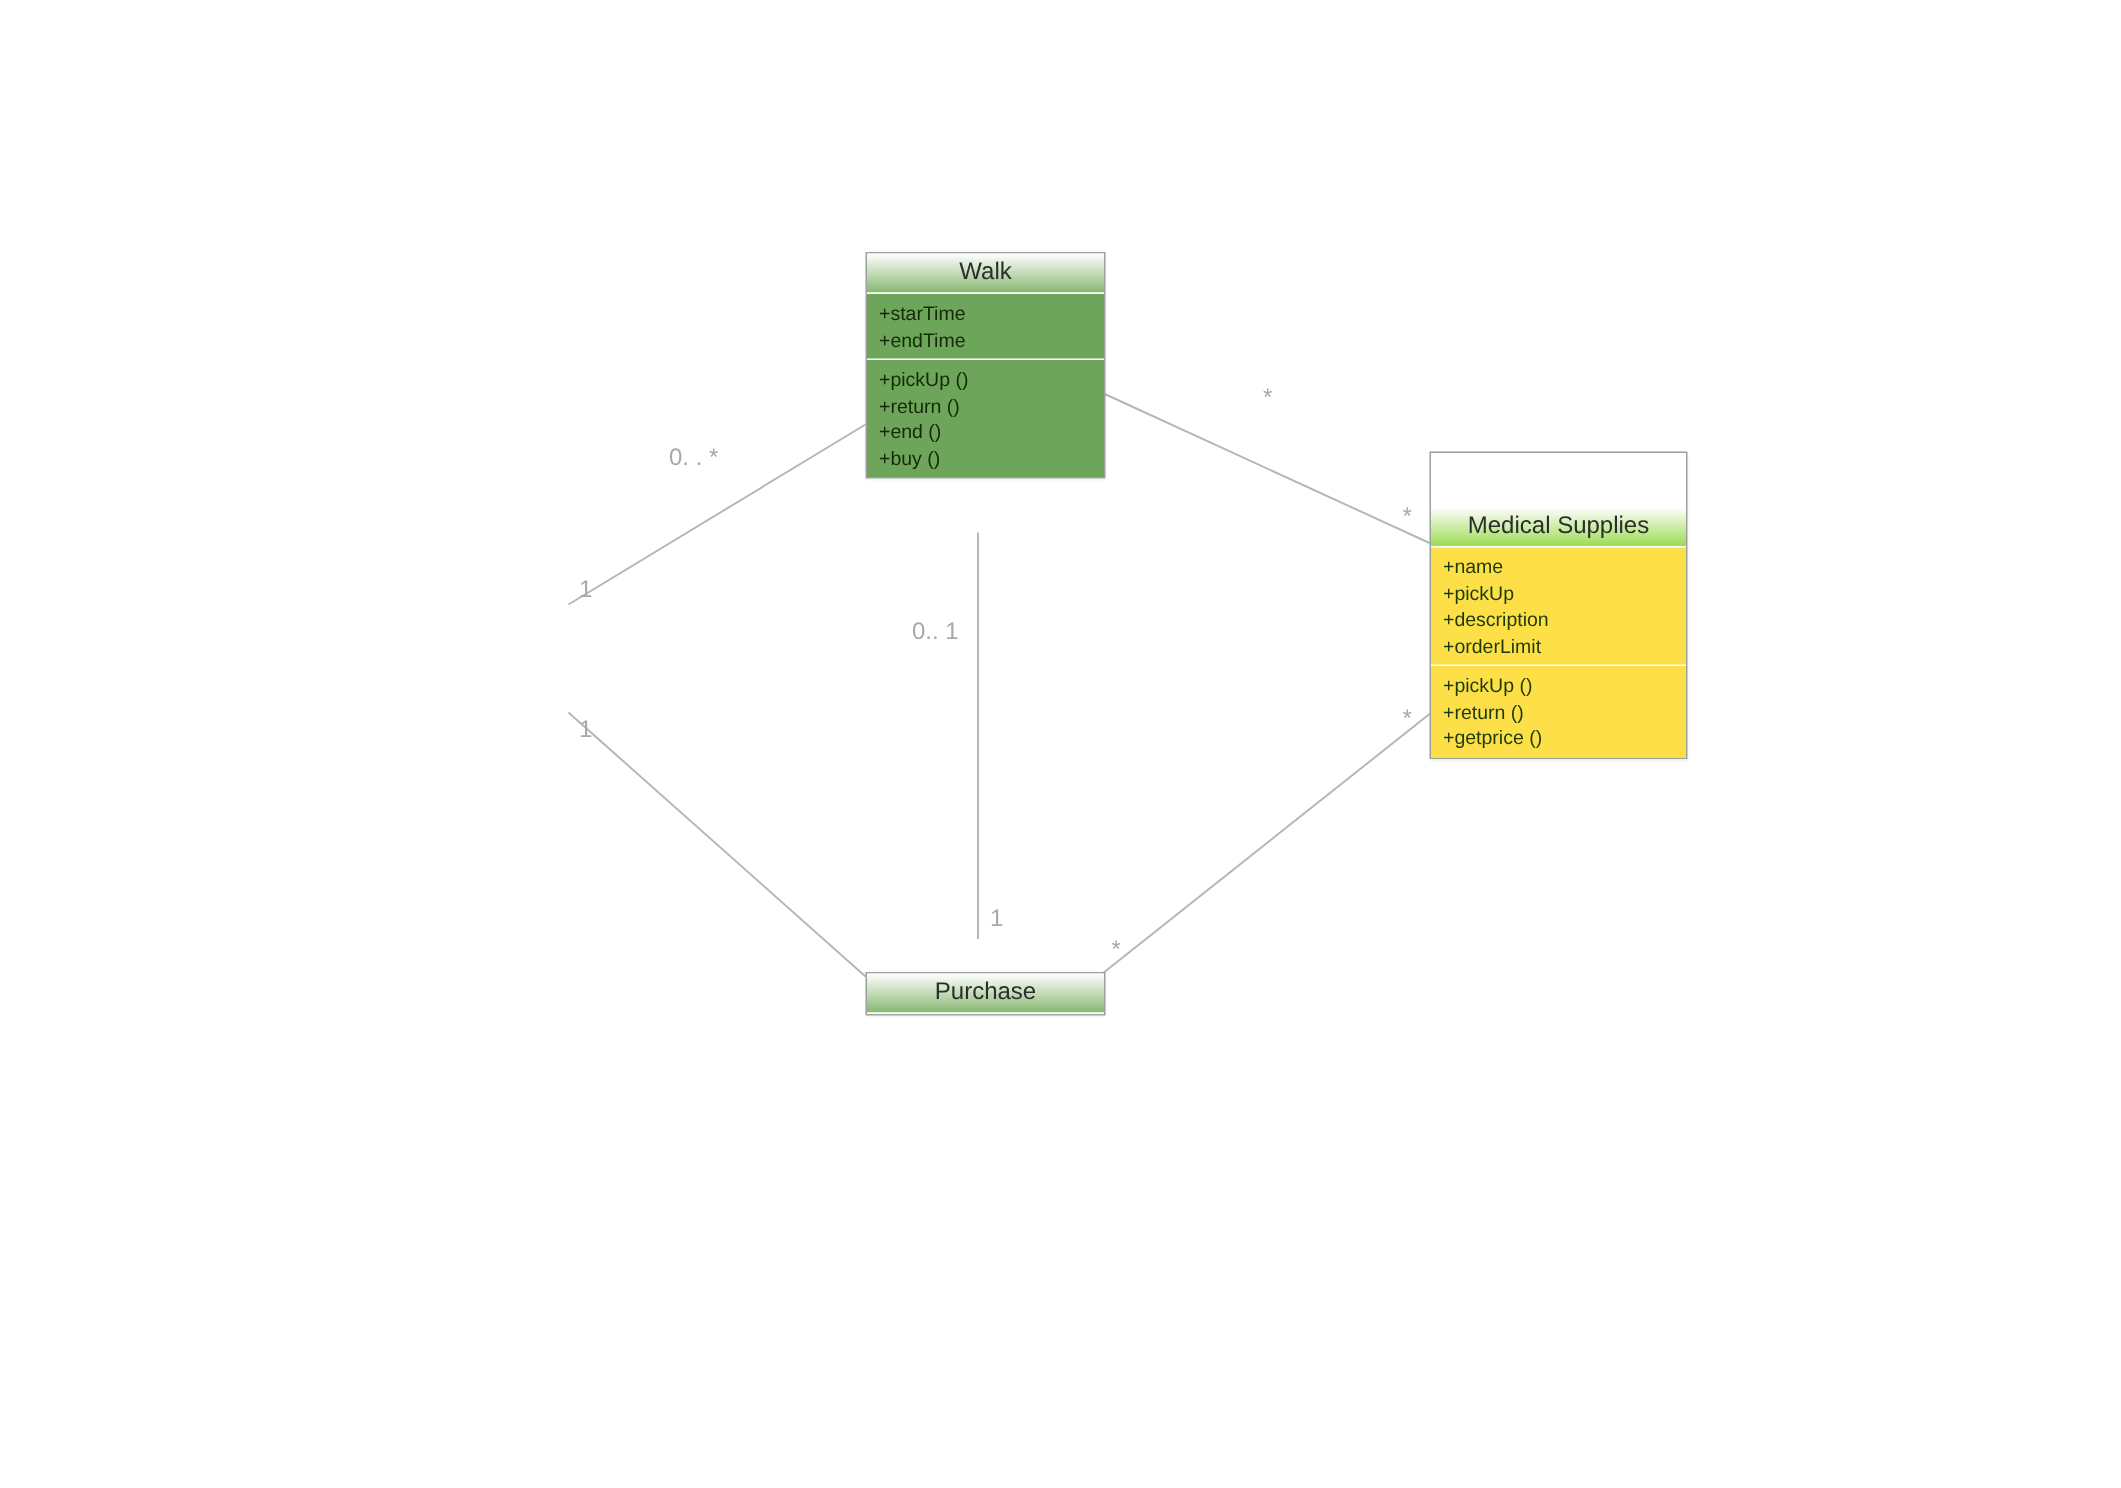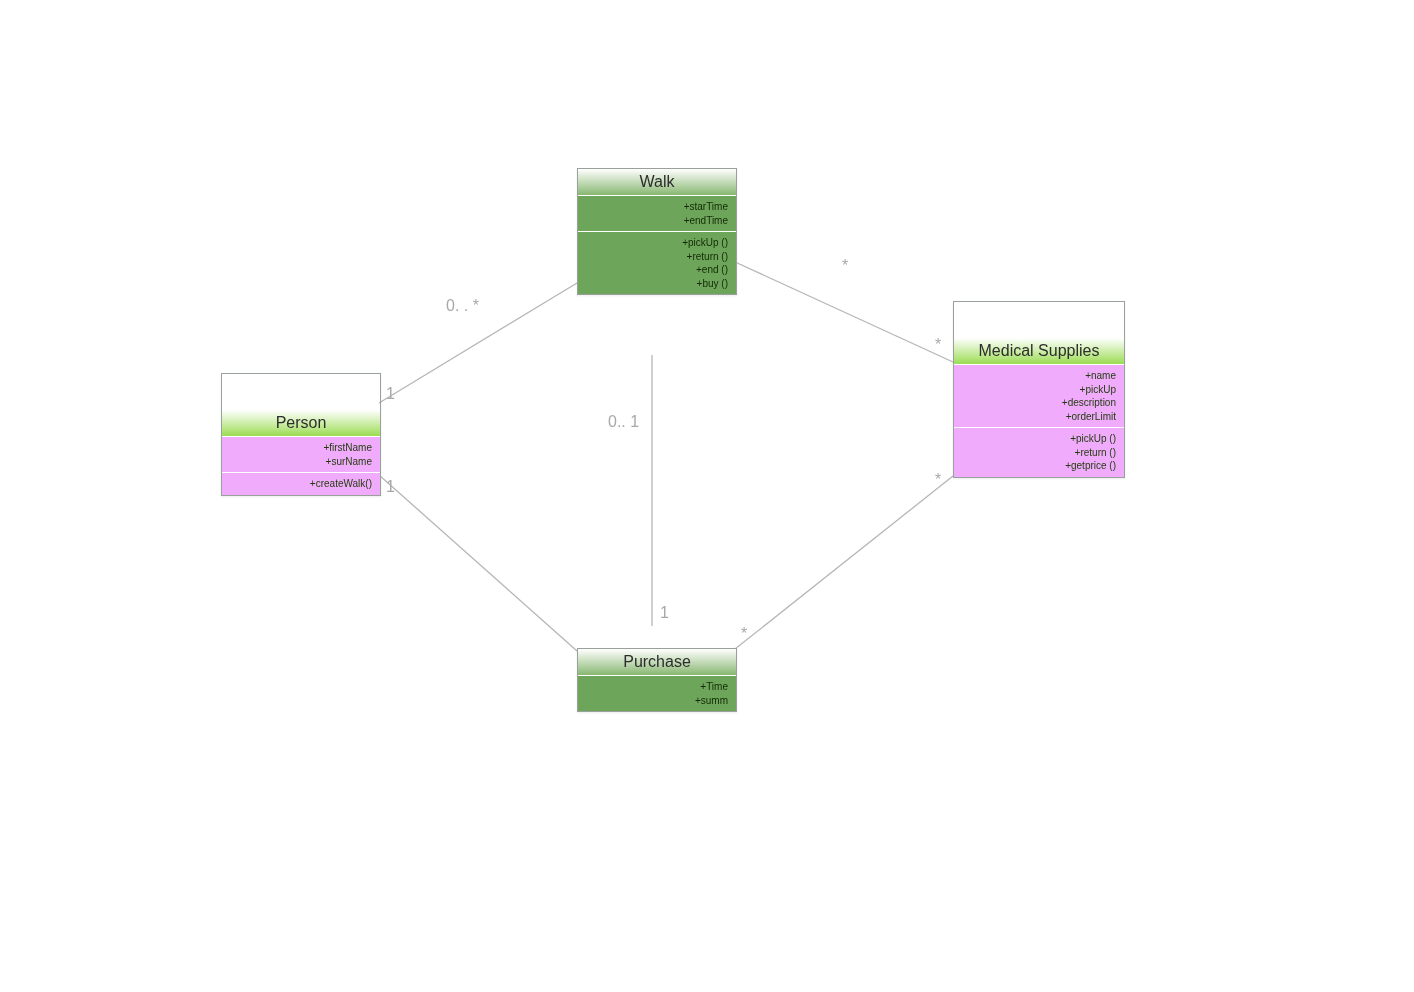--- a/index.html
+++ b/index.html
@@ -24,33 +24,32 @@
   .uml-header {
     text-align: center;
     font-size: 16px;
     padding: 4px 6px;
     border-bottom: 1px solid #ffffff;
     color: #2d2d2d;
   }
   .uml-section {
     border-bottom: 1px solid #ffffff;
     padding: 4px 8px;
-    font-size: 10px;
+    font-size: 13px;
     color: #1e3a12;
     line-height: 1.35;
-    text-align: right;
   }
   .uml-section:last-child { border-bottom: none; }
   
   .hdr-light {
     background: linear-gradient(to bottom, #ffffff 0%, #9cdc54 100%);
     margin-top: 36px;
   }
   .body-light {
-    background: #f0abfc;
+    background: #fde047;
     color: #1f3a09;
   }
   
   .hdr-dark {
     background: linear-gradient(to bottom, #ffffff 0%, #88b771 100%);
   }
   .body-dark {
     background: #6da65a;
     color: #142a06;
   }
@@ -83,30 +82,20 @@
       <line x1="379" y1="475" x2="577" y2="651"></line>
 
       <line x1="652" y1="355" x2="652" y2="626"></line>
 
       <line x1="735" y1="262" x2="953" y2="362"></line>
 
       <line x1="735" y1="649" x2="953" y2="476"></line>
     </g>
   </svg>
 
-  <div class="uml-class" style="left:221px; top:373px; width:158px;">
-    <div class="uml-header hdr-light">Person</div>
-    <div class="uml-section body-light">
-      <div>+firstName</div>
-      <div>+surName</div>
-    </div>
-    <div class="uml-section body-light">
-      <div>+createWalk()</div>
-    </div>
-  </div>
 
   <div class="uml-class" style="left:577px; top:168px; width:158px;">
     <div class="uml-header hdr-dark">Walk</div>
     <div class="uml-section body-dark">
       <div>+starTime</div>
       <div>+endTime</div>
     </div>
     <div class="uml-section body-dark">
       <div>+pickUp ()</div>
       <div>+return ()</div>
@@ -125,24 +114,20 @@
     </div>
     <div class="uml-section body-light">
       <div>+pickUp ()</div>
       <div>+return ()</div>
       <div>+getprice ()</div>
     </div>
   </div>
 
   <div class="uml-class" style="left:577px; top:648px; width:158px;">
     <div class="uml-header hdr-dark">Purchase</div>
-    <div class="uml-section body-dark">
-      <div>+Time</div>
-      <div>+summ</div>
-    </div>
   </div>
 
   <div class="mult" style="left:386px; top:385px;">1</div>
   <div class="mult" style="left:446px; top:297px;">0. . *</div>
   <div class="mult" style="left:386px; top:478px;">1</div>
   <div class="mult" style="left:608px; top:413px;">0.. 1</div>
   <div class="mult" style="left:660px; top:604px;">1</div>
   <div class="mult" style="left:842px; top:257px;">*</div>
   <div class="mult" style="left:935px; top:336px;">*</div>
   <div class="mult" style="left:741px; top:625px;">*</div>

